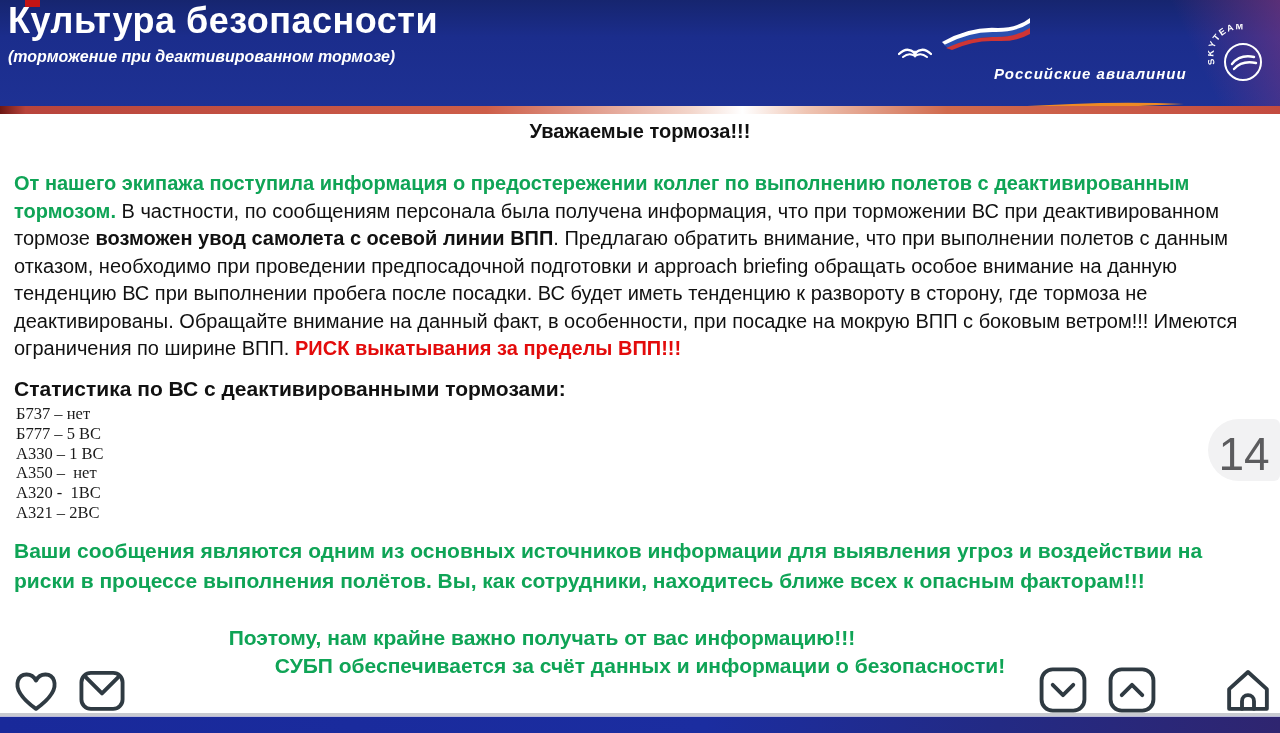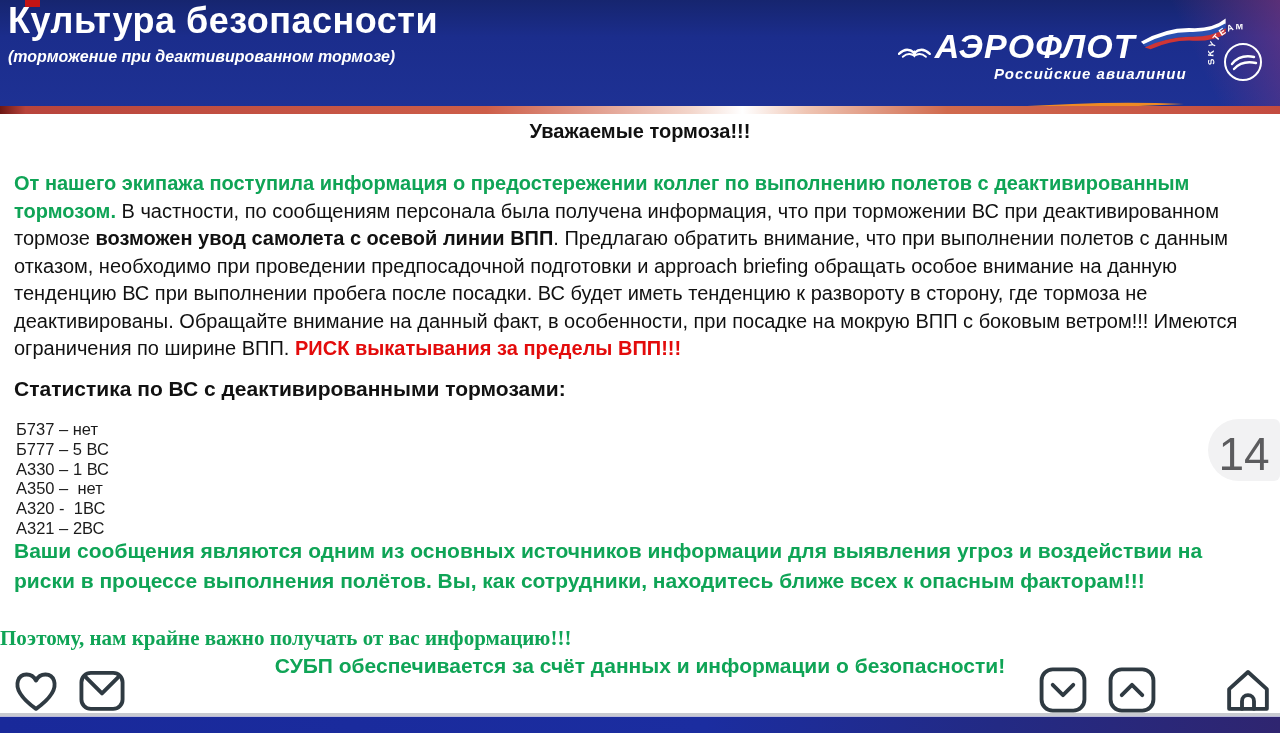--- a/index.html
+++ b/index.html
@@ -33,27 +33,27 @@
   .greeting { position:absolute; top:120px; left:0; width:1280px; text-align:center;
               font-size:20px; font-weight:bold; color:#111; }
   .main-paragraph { position:absolute; top:170px; left:14px; width:1240px;
                     font-size:20px; line-height:27.5px; color:#111; }
   .seg-green { color:var(--green); font-weight:bold; }
   .seg-bold  { font-weight:bold; }
   .seg-red   { color:var(--red); font-weight:bold; }
 
   .stats-heading { position:absolute; top:377px; left:14px; font-size:21px; font-weight:bold;
                    color:#111; }
-  .stats-list { position:absolute; top:420px; left:16px; font-size:16.5px; line-height:19.8px; color:#1a1a1a; }
+  .stats-list { position:absolute; top:404px; left:16px; font-size:16.5px; line-height:19.8px; color:#1a1a1a;font-family:Liberation Serif, serif; }
   .stat-line { white-space:pre-wrap; }
 
   .green-paragraph { position:absolute; top:536px; left:14px; width:1244px;
         font-size:21px; font-weight:bold; line-height:29.5px; color:var(--green); }
-  .closing-1 { position:absolute; top:626px; left:0; width:1084px; text-align:left;
-        font-size:21px; font-weight:bold; color:var(--green);font-family:Liberation Serif, serif; }
+  .closing-1 { position:absolute; top:626px; left:0; width:1084px; text-align:center;
+        font-size:21px; font-weight:bold; color:var(--green); }
   .closing-2 { position:absolute; top:654px; left:0; width:1280px; text-align:center;
         font-size:21px; font-weight:bold; color:var(--green); }
 
   .page-badge { position:absolute; top:419px; right:0; width:72px; height:62px;
         background:#f2f2f3; border-radius:31px 6px 6px 31px; display:flex;
         align-items:flex-end; justify-content:center; font-size:46px; color:#5c5c5e; }
 
   
   .tool { position:absolute; width:52px; height:48px; top:666px; cursor:pointer; }
   .tool svg { width:100%; height:100%; stroke:var(--icon); stroke-width:4.5; fill:none;
@@ -79,21 +79,20 @@
       <div class="subtitle">(торможение при деактивированном тормозе)</div>
     </div>
 
     <div class="logo">
       <div class="logo-row">
         <svg class="wings" width="34" height="22" viewBox="0 0 34 22">
           <path d="M1,14 Q9,6 17,13 Q25,6 33,14" stroke="#fff" stroke-width="2.4" fill="none" stroke-linecap="round"></path>
           <path d="M5,17 Q11,12 17,16 Q23,12 29,17" stroke="#fff" stroke-width="2" fill="none" stroke-linecap="round"></path>
           <path d="M17,10 l2,4 -2,4 -2,-4 z" fill="#fff"></path>
         </svg>
-        <span class="brand">АЭРОФЛОТ</span>
         <svg class="flag" width="92" height="34" viewBox="0 0 92 34">
           <path d="M2,26 Q30,10 58,12 Q78,12 90,2 L90,8 Q76,17 56,17 Q30,16 6,30 Z" fill="#fff"></path>
           <path d="M4,29 Q30,15 56,16 Q76,16 90,7 L90,13 Q76,22 56,21 Q32,20 8,32 Z" fill="#2a4fb0"></path>
           <path d="M6,32 Q32,20 56,21 Q76,21 90,12 L90,18 Q76,26 56,25 Q34,24 12,34 Z" fill="#cf3535"></path>
         </svg>
       </div>
       <div class="tagline">Российские авиалинии</div>
       <svg class="swoosh" width="200" height="16" viewBox="0 0 200 16">
         <path d="M2,12 Q100,2 198,6 Q110,10 6,14 Z" fill="#ef8a24"></path>
       </svg>

